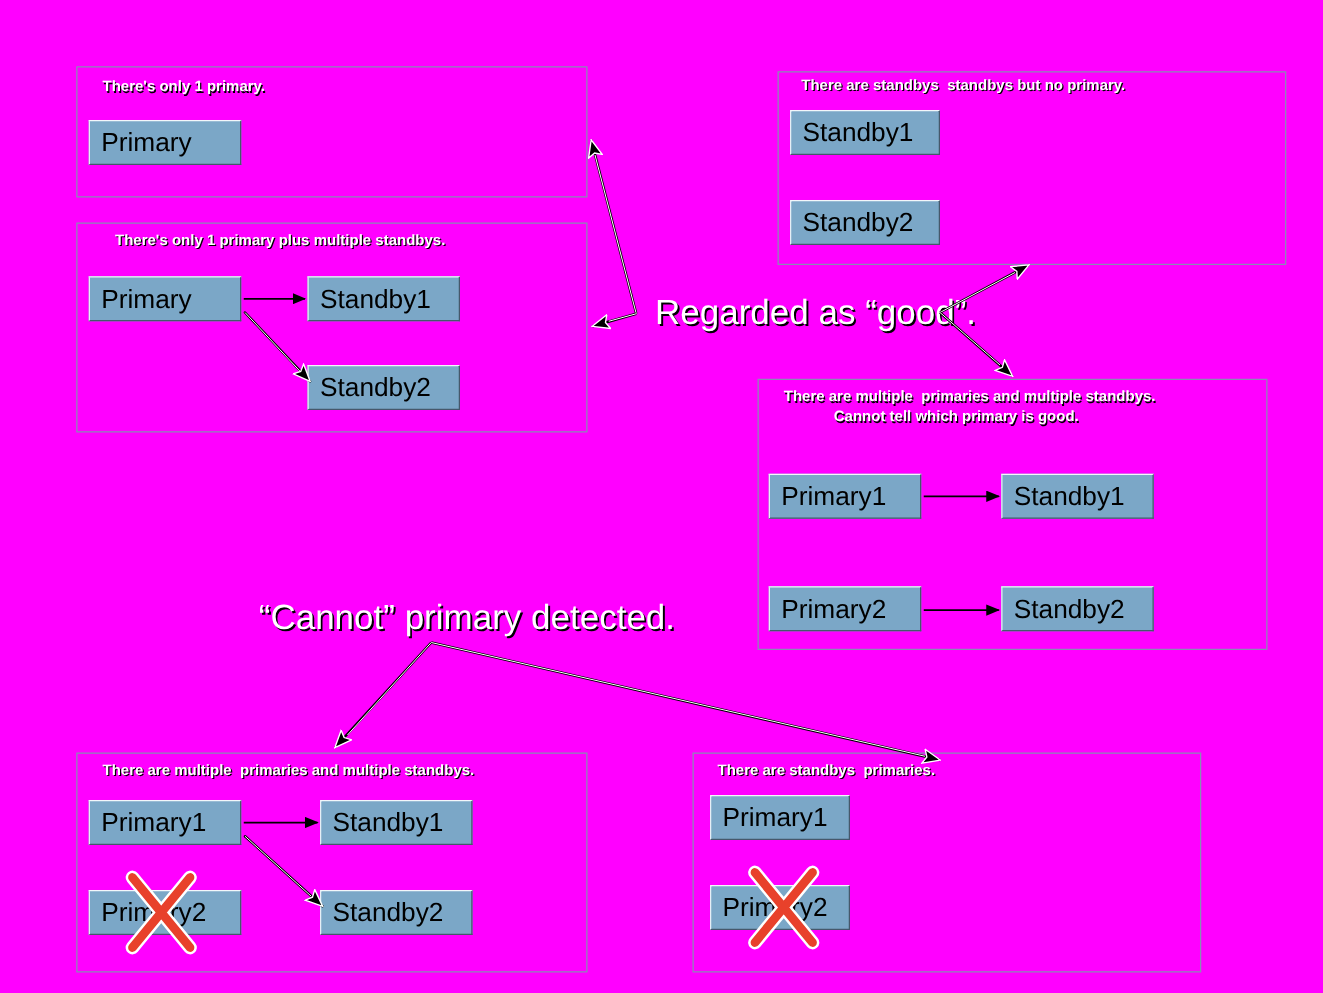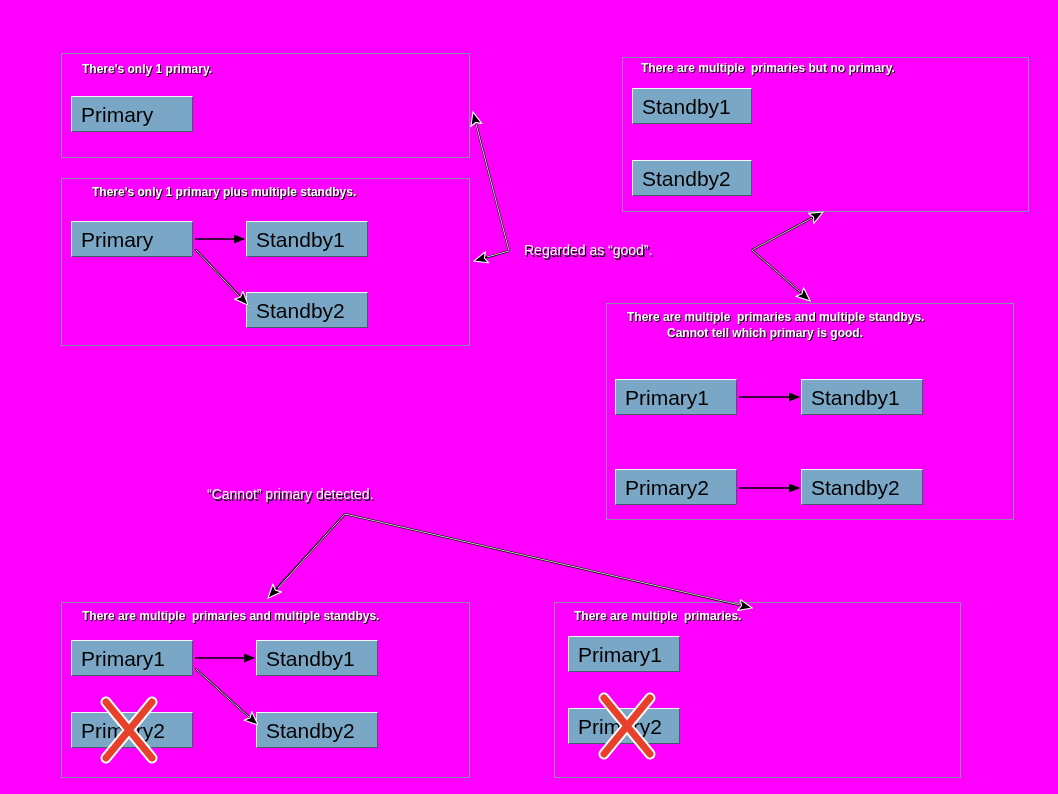--- a/index.html
+++ b/index.html
@@ -45,21 +45,21 @@
     font-size:21px;
     line-height:21px;
     padding-left:9px;
     white-space:nowrap;
   }
 
   
   .annot{
     position:absolute;
     color:#ffffff;
-    font-size:14px;
+    font-size:28px;
     line-height:22px;
     white-space:pre;
     text-shadow:1.5px 1.5px 0 #000000;
   }
 
   
   .layer{position:absolute;left:0;top:0;width:1058px;height:794px;pointer-events:none;}
 </style>
 </head>
 <body>
@@ -70,41 +70,41 @@
   <div class="group-caption" style="left:82px;top:62px;">There's only 1 primary.</div>
   <div class="node" style="left:71px;top:96px;width:122px;height:36px;">Primary</div>
 
   <div class="group" style="left:61px;top:178px;width:409px;height:168px;"></div>
   <div class="group-caption" style="left:92px;top:185px;">There's only 1 primary plus multiple standbys.</div>
   <div class="node" style="left:71px;top:221px;width:122px;height:36px;">Primary</div>
   <div class="node" style="left:246px;top:221px;width:122px;height:36px;">Standby1</div>
   <div class="node" style="left:246px;top:292px;width:122px;height:36px;">Standby2</div>
 
   <div class="group" style="left:622px;top:57px;width:407px;height:155px;"></div>
-  <div class="group-caption" style="left:641px;top:61px;">There are multiple  primaries but no primary.</div>
+  <div class="group-caption" style="left:641px;top:61px;">There are standbys  standbys but no primary.</div>
   <div class="node" style="left:632px;top:88px;width:120px;height:36px;">Standby1</div>
   <div class="node" style="left:632px;top:160px;width:120px;height:36px;">Standby2</div>
 
   <div class="group" style="left:606px;top:303px;width:408px;height:217px;"></div>
   <div class="group-caption" style="left:627px;top:310px;">There are multiple  primaries and multiple standbys.</div>
   <div class="group-caption" style="left:627px;top:326px;margin-left:40px;">Cannot tell which primary is good.</div>
   <div class="node" style="left:615px;top:379px;width:122px;height:36px;">Primary1</div>
   <div class="node" style="left:801px;top:379px;width:122px;height:36px;">Standby1</div>
   <div class="node" style="left:615px;top:469px;width:122px;height:36px;">Primary2</div>
   <div class="node" style="left:801px;top:469px;width:122px;height:36px;">Standby2</div>
 
   <div class="group" style="left:61px;top:602px;width:409px;height:176px;"></div>
   <div class="group-caption" style="left:82px;top:609px;">There are multiple  primaries and multiple standbys.</div>
   <div class="node" style="left:71px;top:640px;width:122px;height:36px;">Primary1</div>
   <div class="node" style="left:256px;top:640px;width:122px;height:36px;">Standby1</div>
   <div class="node" style="left:71px;top:712px;width:122px;height:36px;">Primary2</div>
   <div class="node" style="left:256px;top:712px;width:122px;height:36px;">Standby2</div>
 
   <div class="group" style="left:554px;top:602px;width:407px;height:176px;"></div>
-  <div class="group-caption" style="left:574px;top:609px;">There are multiple  primaries.</div>
+  <div class="group-caption" style="left:574px;top:609px;">There are standbys  primaries.</div>
   <div class="node" style="left:568px;top:636px;width:112px;height:36px;">Primary1</div>
   <div class="node" style="left:568px;top:708px;width:112px;height:36px;">Primary2</div>
 
   <div class="annot" style="left:524px;top:239px;">Regarded as “good”.</div>
   <div class="annot" style="left:207px;top:483px;">“Cannot” primary detected.</div>
 
   <svg class="layer" viewBox="0 0 1058 794" width="1058" height="794">
     <defs>
       <marker id="ah-plain" markerWidth="11" markerHeight="9" refX="10" refY="4.5" orient="auto" markerUnits="userSpaceOnUse">
         <path d="M0,0 L11,4.5 L0,9 z" fill="#000000"></path>

